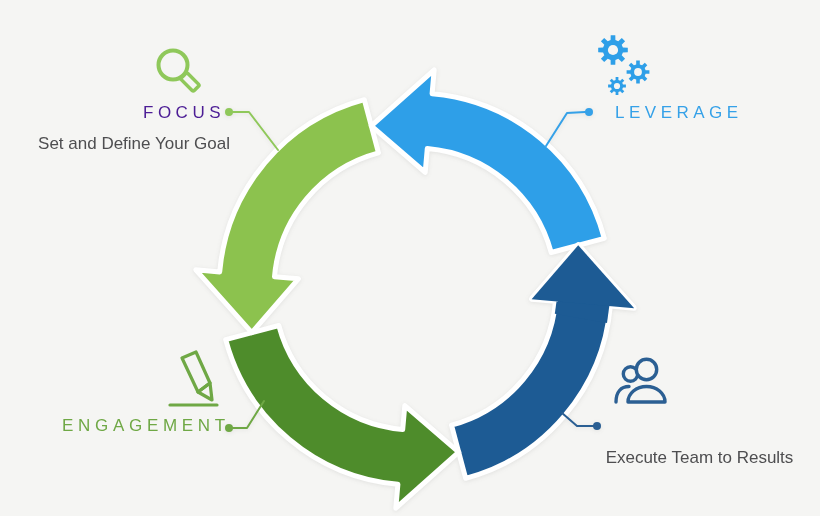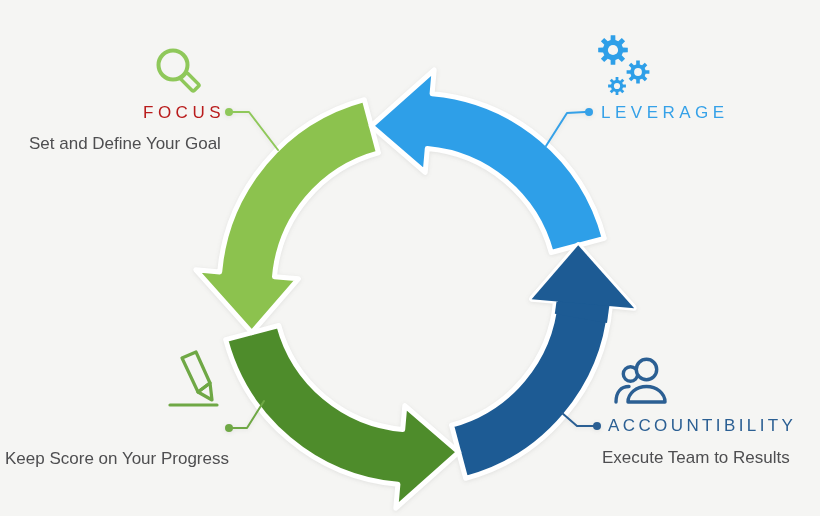--- a/index.html
+++ b/index.html
@@ -8,26 +8,26 @@
     background:var(--background,#F5F5F3);
     font-family:"Liberation Sans", sans-serif;
   }
   #ring{position:absolute;left:0;top:0;filter:drop-shadow(0 1px 2px rgba(60,60,60,.10));}
   .abs{position:absolute;}
   .title{
     font-size:17px;line-height:18px;font-weight:400;white-space:nowrap;
   }
   .desc{
     font-size:17px;line-height:20px;color:var(--text-gray,#4E4E50);
-    white-space:nowrap;text-align:left;
+    white-space:nowrap;text-align:center;
   }
   .icon svg{display:block;}
   
   #t-focus{letter-spacing:4.5px;}
-  #t-leverage{letter-spacing:4.5px;}
+  #t-leverage{letter-spacing:4.5px;margin-left:14px;}
   #t-accountibility{letter-spacing:3.4px;}
   #t-engagement{letter-spacing:4.7px;}
 </style>
 </head>
 <body>
 
 <div class="stage">
 
   <svg id="ring" width="820" height="516" viewBox="0 0 820 516">
       <path d="M465.7,478.3 A196 196 0 0 0 610.3,306.1 L634.2,308.2 L578.2,245.3 L531.6,299.2 L555.5,301.3 A141 141 0 0 1 451.5,425.2 Z" fill="#1D5B94" stroke="#FFFFFF" stroke-width="5" stroke-linejoin="round"></path>
@@ -46,21 +46,21 @@
       <polyline points="546,146 567,113 585,112" fill="none" stroke="#35A1E8" stroke-width="2" stroke-linecap="round" stroke-linejoin="round"></polyline>
       <circle cx="589" cy="112" r="4" fill="#35A1E8"></circle>
     </svg>
 
   <div class="abs icon" style="left:150px;top:44px;">
     <svg width="64" height="64" viewBox="0 0 64 64" fill="none" class="stroke-focus" stroke="#8FC85A">
       <circle cx="23" cy="21" r="14.5" stroke-width="4"></circle>
       <rect x="35.5" y="29" width="9" height="18" rx="1.5" stroke-width="3.5" transform="rotate(-45 40 38)"></rect>
     </svg>
   </div>
-  <div class="abs title" id="t-focus" style="left: 143px; top: 104px; color: #b91c1c;">FOCUS</div>
+  <div class="abs title" id="t-focus" style="left: 143px; top: 104px; color: #4c1d95;">FOCUS</div>
   <div class="abs desc" style="left:29px;top:134px;width:210px;">Set and Define Your Goal</div>
 
   <div class="abs icon" style="left:592px;top:30px;">
     <svg id="gears-svg" width="72" height="68" viewBox="0 0 72 68">
         <path d="M18.7,5.2L23.3,5.2L23.4,10.1L26.3,11.3L29.8,7.9L33.1,11.2L29.7,14.7L30.9,17.6L35.8,17.7L35.8,22.3L30.9,22.4L29.7,25.3L33.1,28.8L29.8,32.1L26.3,28.7L23.4,29.9L23.3,34.8L18.7,34.8L18.6,29.9L15.7,28.7L12.2,32.1L8.9,28.8L12.3,25.3L11.1,22.4L6.2,22.3L6.2,17.7L11.1,17.6L12.3,14.7L8.9,11.2L12.2,7.9L15.7,11.3L18.6,10.1Z" fill="#2E9FE8"></path>
         <circle cx="21" cy="20" r="5.1" fill="#F5F5F3"></circle>
         <path d="M44.2,30.6L47.8,30.6L47.8,34.4L50.1,35.3L52.8,32.7L55.3,35.2L52.7,37.9L53.6,40.2L57.4,40.2L57.4,43.8L53.6,43.8L52.7,46.1L55.3,48.8L52.8,51.3L50.1,48.7L47.8,49.6L47.8,53.4L44.2,53.4L44.2,49.6L41.9,48.7L39.2,51.3L36.7,48.8L39.3,46.1L38.4,43.8L34.6,43.8L34.6,40.2L38.4,40.2L39.3,37.9L36.7,35.2L39.2,32.7L41.9,35.3L44.2,34.4Z" fill="#2E9FE8"></path>
         <circle cx="46" cy="42" r="3.9" fill="#F5F5F3"></circle>
         <path d="M23.6,47.1L26.4,47.1L26.4,50.0L28.2,50.8L30.3,48.7L32.3,50.7L30.2,52.8L31.0,54.6L33.9,54.6L33.9,57.4L31.0,57.4L30.2,59.2L32.3,61.3L30.3,63.3L28.2,61.2L26.4,62.0L26.4,64.9L23.6,64.9L23.6,62.0L21.8,61.2L19.7,63.3L17.7,61.3L19.8,59.2L19.0,57.4L16.1,57.4L16.1,54.6L19.0,54.6L19.8,52.8L17.7,50.7L19.7,48.7L21.8,50.8L23.6,50.0Z" fill="#2E9FE8"></path>
         <circle cx="25" cy="56" r="3.1" fill="#F5F5F3"></circle>
@@ -69,25 +69,24 @@
   <div class="abs title" id="t-leverage" style="left: 601px; top: 104px; color: rgb(53, 161, 232);">LEVERAGE</div>
 
   <div class="abs icon" style="left:612px;top:355px;">
     <svg width="56" height="52" viewBox="0 0 56 52" class="stroke-acc" fill="none" stroke-width="3.4" stroke-linecap="round" stroke-linejoin="round" stroke="#2B5F93">
       <circle cx="18.5" cy="19" r="7.2"></circle>
       <path d="M4,47 c0,-10 5,-15.5 13,-15.5"></path>
       <path d="M16,47 a18.5,15.5 0 0 1 37,0 z" class="fill-bg" fill="#F5F5F3"></path>
       <circle cx="34.5" cy="14.5" r="10.2" class="fill-bg" fill="#F5F5F3"></circle>
     </svg>
   </div>
-  <div class="abs title" id="t-accountibility" style="left: 608px; top: 417px; color: rgb(43, 95, 147);">ACCOUNTIBILITY</div>
   <div class="abs desc" style="left:602px;top:448px;width:195px;">Execute Team to Results</div>
 
   <div class="abs icon" style="left:165px;top:348px;">
     <svg width="62" height="66" viewBox="0 0 62 66" class="stroke-eng" fill="none" stroke-width="3.2" stroke-linecap="round" stroke-linejoin="round" stroke="#6FA845">
       <path d="M17,10 L31,4 L45,35 L33,44 Z"></path>
       <path d="M33,44 L45,35 L47,52 Z"></path>
       <path d="M5,57 L52,57"></path>
     </svg>
   </div>
-  <div class="abs desc" style="left:5px;top:449px;width:230px;">Keep Score on Your Progress</div>
+  <div class="abs title" id="t-engagement" style="left: 62px; top: 417px; color: rgb(111, 168, 69);">ENGAGEMENT</div>
 
 </div>
 
 </body></html>

